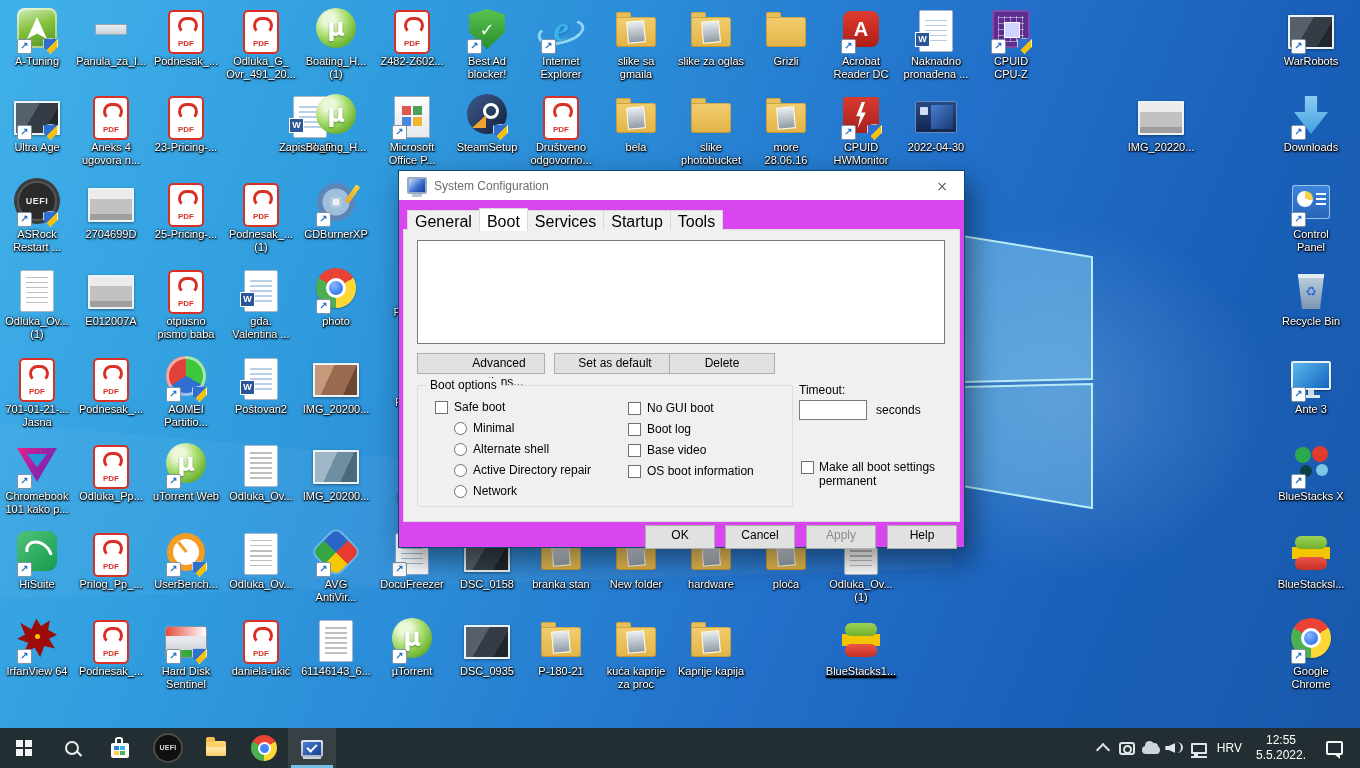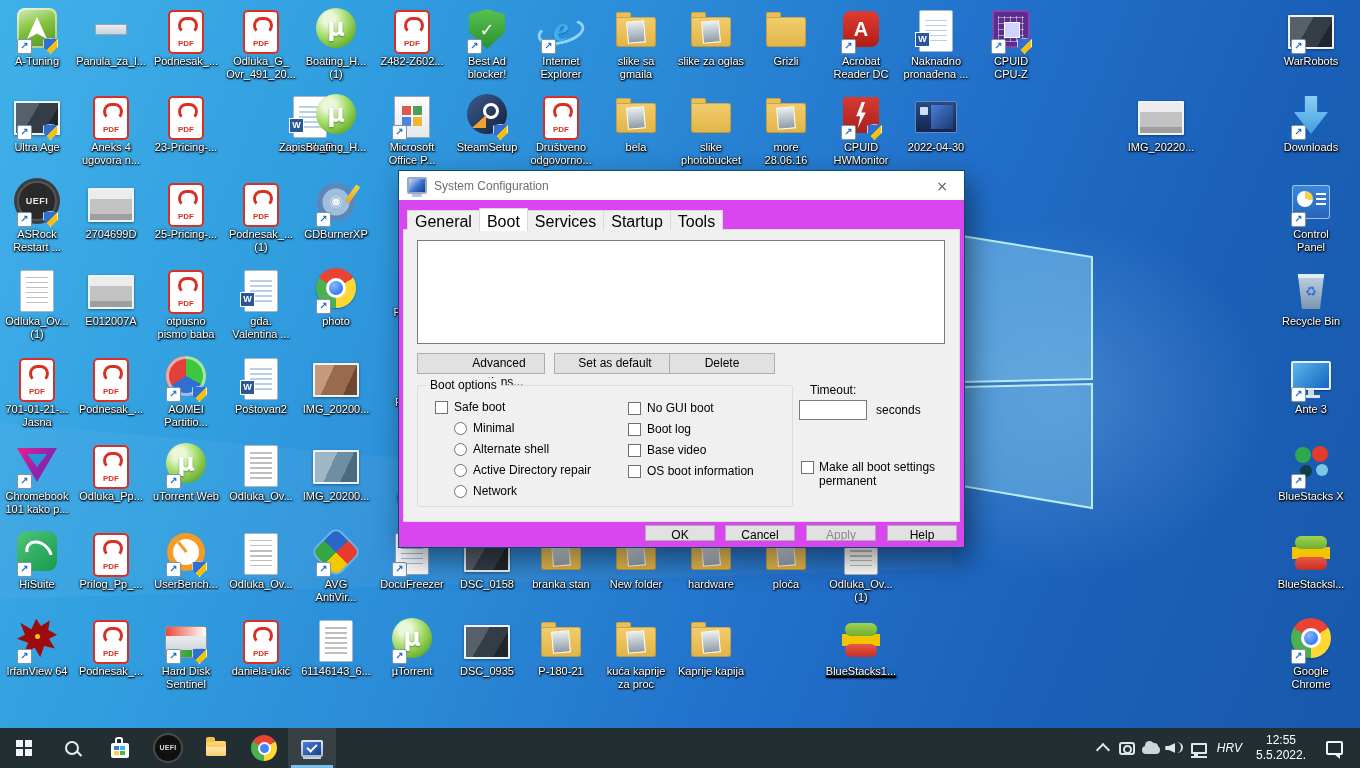--- a/index.html
+++ b/index.html
@@ -225,28 +225,28 @@
   .btn{position:absolute;height:21px;background:#e1e1e1;border:1px solid #adadad;font-size:12px;
     text-align:center;line-height:19px;box-sizing:border-box;}
   .btn-adv{left:13px;top:123px;width:128px;padding-left:36px;}
   .btn-setdef{left:150px;top:123px;width:122px;}
   .btn-del{left:265px;top:123px;width:106px;}
   .group{position:absolute;left:13px;top:155px;width:376px;height:122px;border:1px solid #dcdcdc;border-radius:2px;box-sizing:border-box;}
   .group-legend{position:absolute;left:8px;top:-8px;background:#f0f0f0;padding:0 4px;font-size:12px;}
   .opt-row{position:absolute;display:flex;align-items:center;gap:6px;height:14px;white-space:nowrap;}
   .cb,.rad{width:13px;height:13px;background:#fff;border:1px solid #707070;box-sizing:border-box;flex:none;}
   .rad{border-radius:50%;}
-  .timeout-label{position:absolute;left:406px;top:153px;}
+  .timeout-label{position:absolute;left:395px;top:153px;}
   .timeout-input{position:absolute;left:395px;top:170px;width:68px;height:20px;background:#fff;
     border:1px solid #7a7a7a;box-sizing:border-box;font-size:12px;padding:0 3px;}
   .timeout-unit{position:absolute;left:472px;top:173px;}
   .perm{position:absolute;left:397px;top:230px;display:flex;gap:5px;align-items:flex-start;width:150px;}
   .perm .cb{margin-top:1px;}
   .perm-label{line-height:14px;width:126px;}
-  .action{top:354px;width:70px;height:16px;position:absolute;}
+  .action{top:354px;width:70px;height:24px;position:absolute;}
   .action.disabled{color:#8b8b8b;}
   .a-ok{left:246px;}.a-cancel{left:326px;}.a-apply{left:407px;}.a-help{left:488px;}
 
   
   .taskbar{position:absolute;left:0;bottom:0;width:100%;height:40px;background:#232e33;z-index:20;
     display:flex;align-items:stretch;color:#e8eef1;}
   .tb-btn{width:48px;display:flex;align-items:center;justify-content:center;position:relative;flex:none;}
   .tb-btn.active{background:rgba(255,255,255,.09);}
   .tb-btn.active::after{content:"";position:absolute;left:3px;right:3px;bottom:0;height:3px;background:#76c0ea;}
   .ic-win{width:16px;height:16px;
@@ -290,21 +290,21 @@
   .ic-cloud::before{content:"";position:absolute;left:3px;top:-5px;width:9px;height:9px;background:#cdd5da;border-radius:50%;}
   .ic-cloud::after{content:"";position:absolute;left:9px;top:-3px;width:7px;height:7px;background:#cdd5da;border-radius:50%;}
   .ic-vol{position:relative;width:19px;height:14px;}
   .ic-vol::before{content:"";position:absolute;left:0;top:2px;width:10px;height:10px;background:#dfe5e8;
     clip-path:polygon(0 30%,35% 30%,100% 0,100% 100%,35% 70%,0 70%);}
   .ic-vol::after{content:"";position:absolute;right:1px;top:1px;width:11px;height:11px;
     border-right:2px solid #dfe5e8;border-radius:50%;}
   .ic-net{width:16px;height:11px;border:2px solid #dfe5e8;border-radius:1px;position:relative;box-sizing:border-box;margin-top:1px;}
   .ic-net::before{content:"";position:absolute;left:-2px;bottom:-6px;width:16px;height:2px;background:#dfe5e8;}
   .ic-net::after{content:"";position:absolute;left:1px;bottom:-6px;width:4px;height:4px;background:#dfe5e8;}
-  .tray-lang{font-size:12px;color:#fff;padding:0 6px;font-style:italic;}
+  .tray-lang{font-size:12px;color:#fff;padding:0 6px;}
   .tray-clock{font-size:12px;line-height:15px;color:#fff;text-align:center;padding:0 8px;}
   .ic-action{width:17px;height:14px;border:2px solid #f2f5f7;border-radius:2px;position:relative;box-sizing:border-box;}
   .ic-action::after{content:"";position:absolute;right:1px;bottom:-6px;border-top:5px solid #f2f5f7;border-left:6px solid transparent;}
 </style>
 </head>
 <body>
 
 <div id="stage">
   <div class="wallpaper"></div>
   <div class="beam b1"></div>

